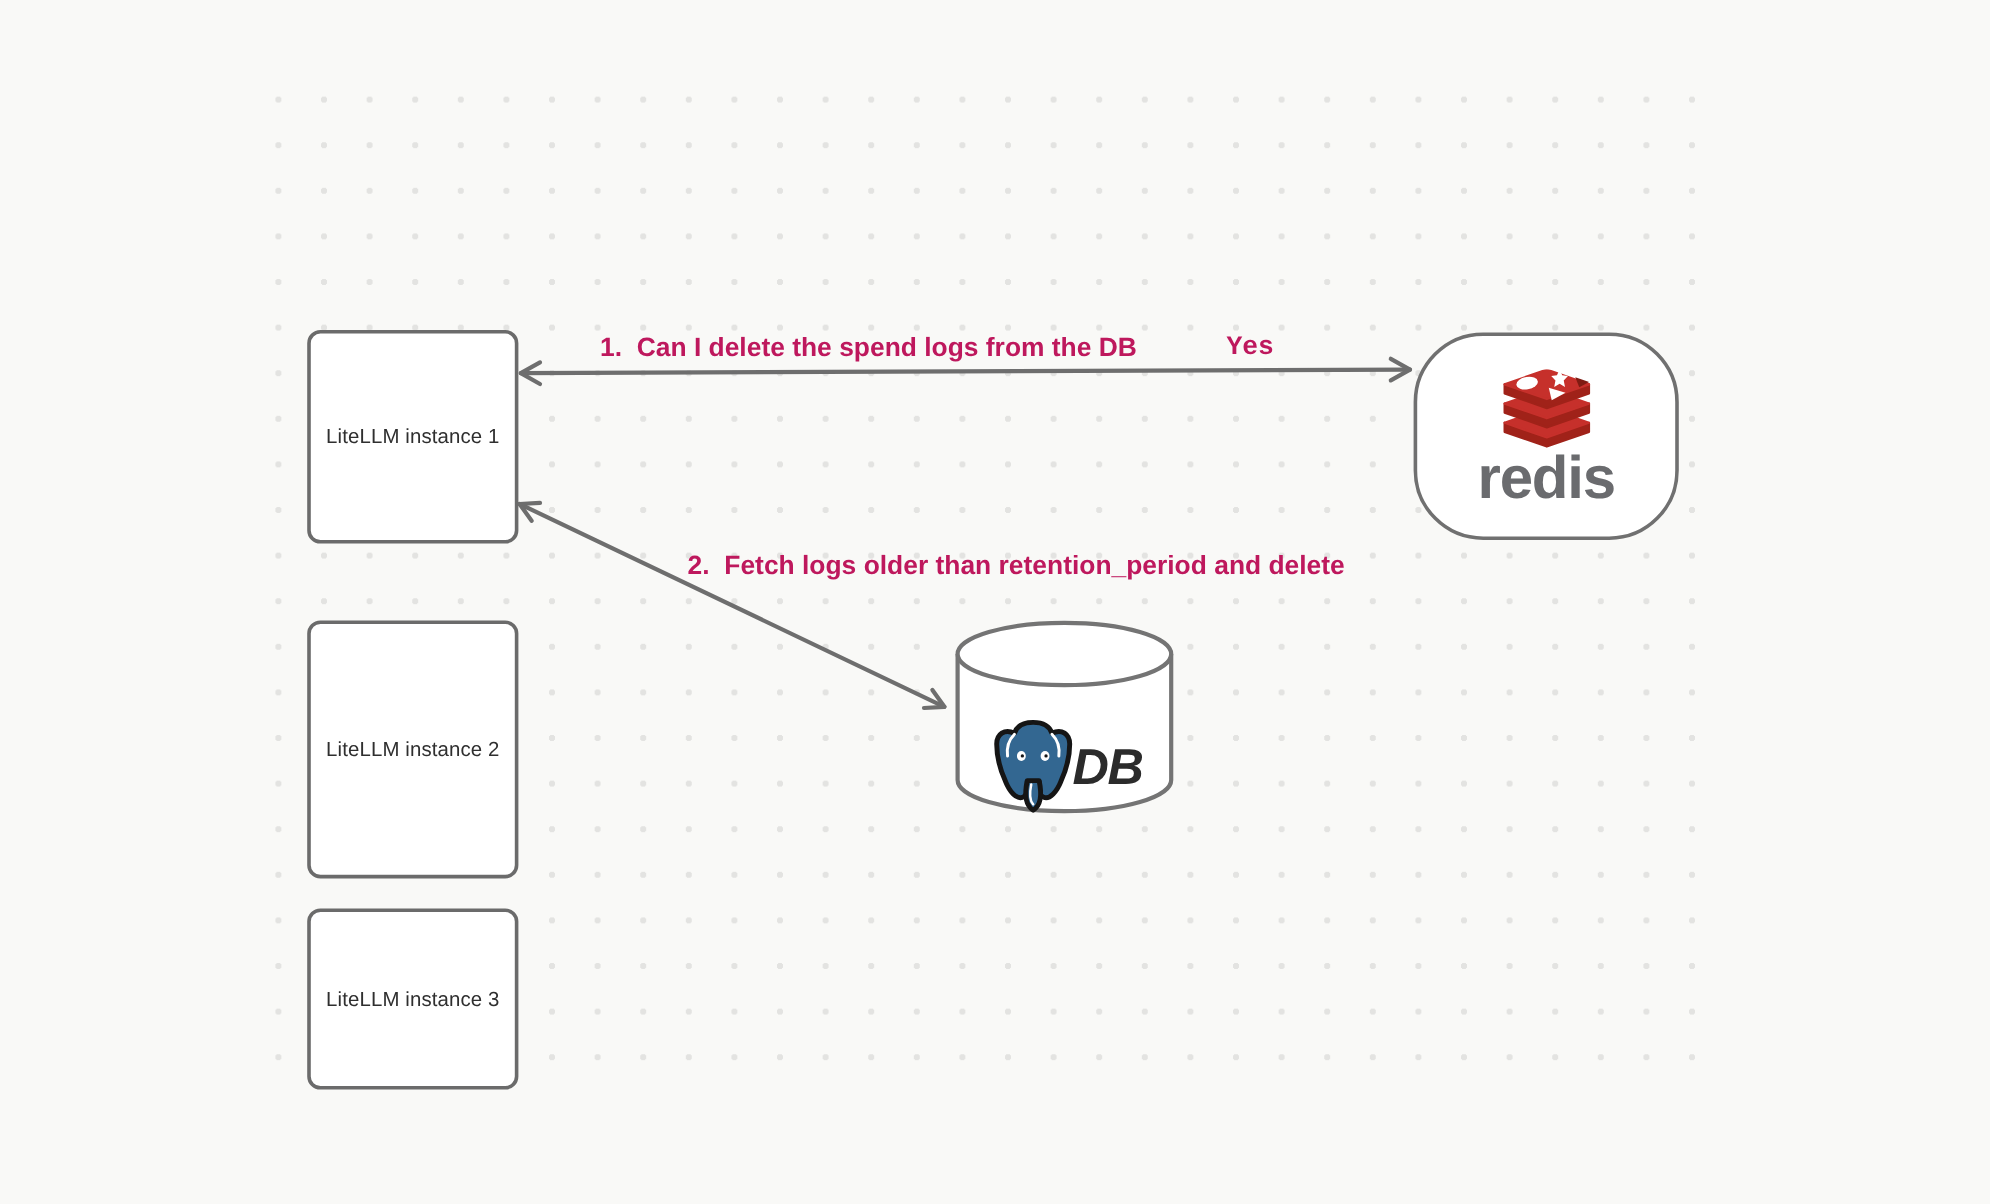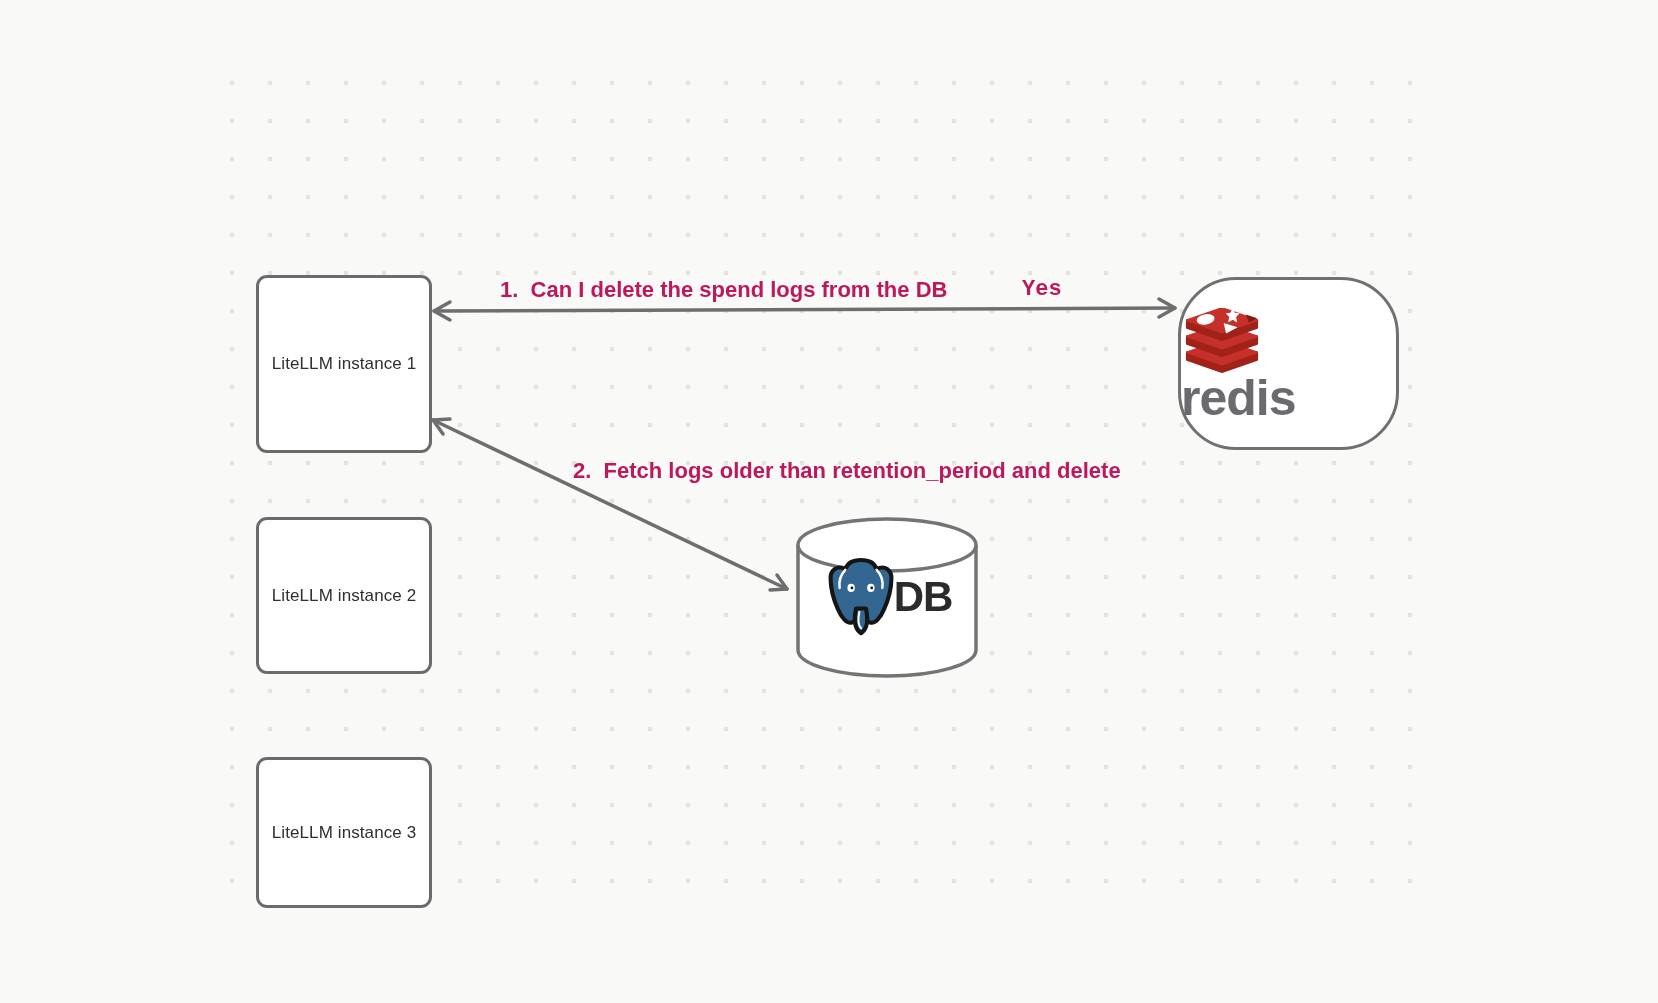--- a/index.html
+++ b/index.html
@@ -44,58 +44,60 @@
     display: flex;
     align-items: center;
     justify-content: center;
   }
   .node-box .node-label {
     font-size: 17px;
     color: #2f2f2f;
     letter-spacing: 0.1px;
   }
   #box1 { left: 256px; top: 275px; height: 178px; }
-  #box2 { left: 256px; top: 517px; height: 157px; }
+  #box2 { left: 256px; top: 517px; height: 215px; }
   #box3 { left: 256px; top: 757px; height: 151px; }
   .redis-node {
     position: absolute;
     left: 1178px;
     top: 277px;
     width: 221px;
     height: 173px;
     box-sizing: border-box;
     background: #ffffff;
     border: 3px solid #707070;
     border-radius: 58px;
     display: flex;
     flex-direction: column;
+    align-items: center;
     justify-content: center;
   }
   .redis-wordmark {
     font-size: 50px;
     font-weight: 700;
     color: #6a6b6e;
     line-height: 0.85;
     letter-spacing: -1px;
     margin-top: 3px;
   }
   .cylinder-svg {
     position: absolute;
     left: 792px;
     top: 512px;
   }
   .db-inner {
     position: absolute;
     left: 800px;
-    top: 544px;
+    top: 586px;
     width: 176px;
     height: 105px;
     display: flex;
     align-items: center;
     justify-content: center;
+    font-style: italic;
   }
   .db-label {
     font-size: 42px;
     font-weight: 700;
     color: #2b2b2b;
     letter-spacing: -1px;
     margin-left: -4px;
   }
   .edge-label {
     position: absolute;

